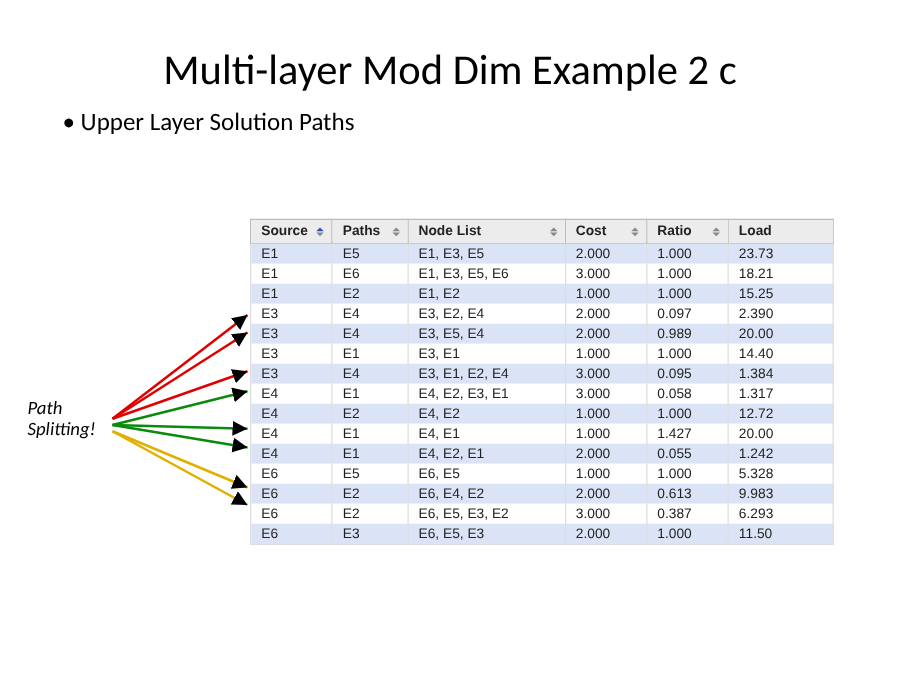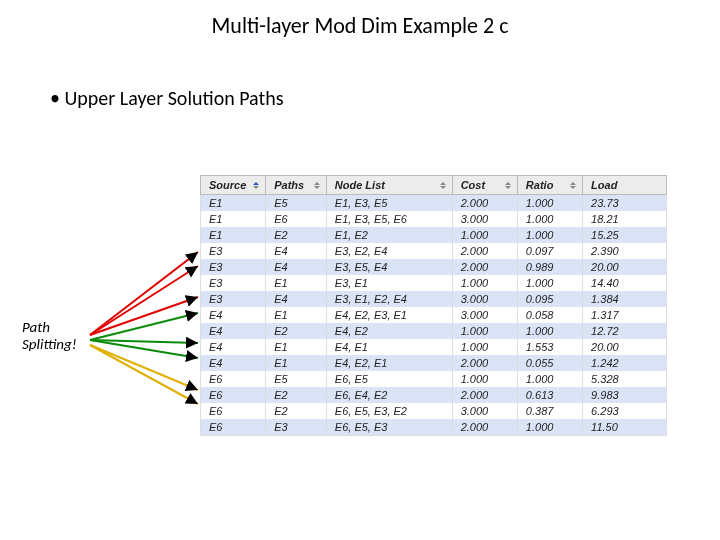--- a/index.html
+++ b/index.html
@@ -8,25 +8,25 @@
     width: 720px;
     height: 540px;
     background: #fff;
     font-family: Calibri, Arial, sans-serif;
     color: #000;
     position: relative;
     overflow: hidden;
   }
   .title {
     position: absolute;
-    top: 12px;
+    top: 36px;
     left: 0;
     right: 0;
     text-align: center;
-    font-size: 22px;
+    font-size: 34px;
     font-weight: 400;
   }
   .bullet {
     position: absolute;
     top: 86px;
     left: 50px;
     font-size: 20px;
   }
   .annot {
     position: absolute;
@@ -34,21 +34,20 @@
     top: 319px;
     font-size: 15px;
     font-style: italic;
     line-height: 1.15;
   }
   .table-wrap {
     position: absolute;
     left: 200px;
     top: 175px;
     width: 467px;
-    font-style: italic;
   }
   table {
     border-collapse: collapse;
     width: 100%;
     font-family: Tahoma, Arial, sans-serif;
     font-size: 11px;
     color: #222;
   }
   thead th {
     background: #ececec;
@@ -263,21 +262,21 @@
           <td>E4, E2</td>
           <td class="num">1.000</td>
           <td class="num">1.000</td>
           <td class="num">12.72</td>
         </tr>
         <tr class="even">
           <td>E4</td>
           <td>E1</td>
           <td>E4, E1</td>
           <td class="num">1.000</td>
-          <td class="num">1.553</td>
+          <td class="num">1.427</td>
           <td class="num">20.00</td>
         </tr>
         <tr class="odd">
           <td>E4</td>
           <td>E1</td>
           <td>E4, E2, E1</td>
           <td class="num">2.000</td>
           <td class="num">0.055</td>
           <td class="num">1.242</td>
         </tr>

